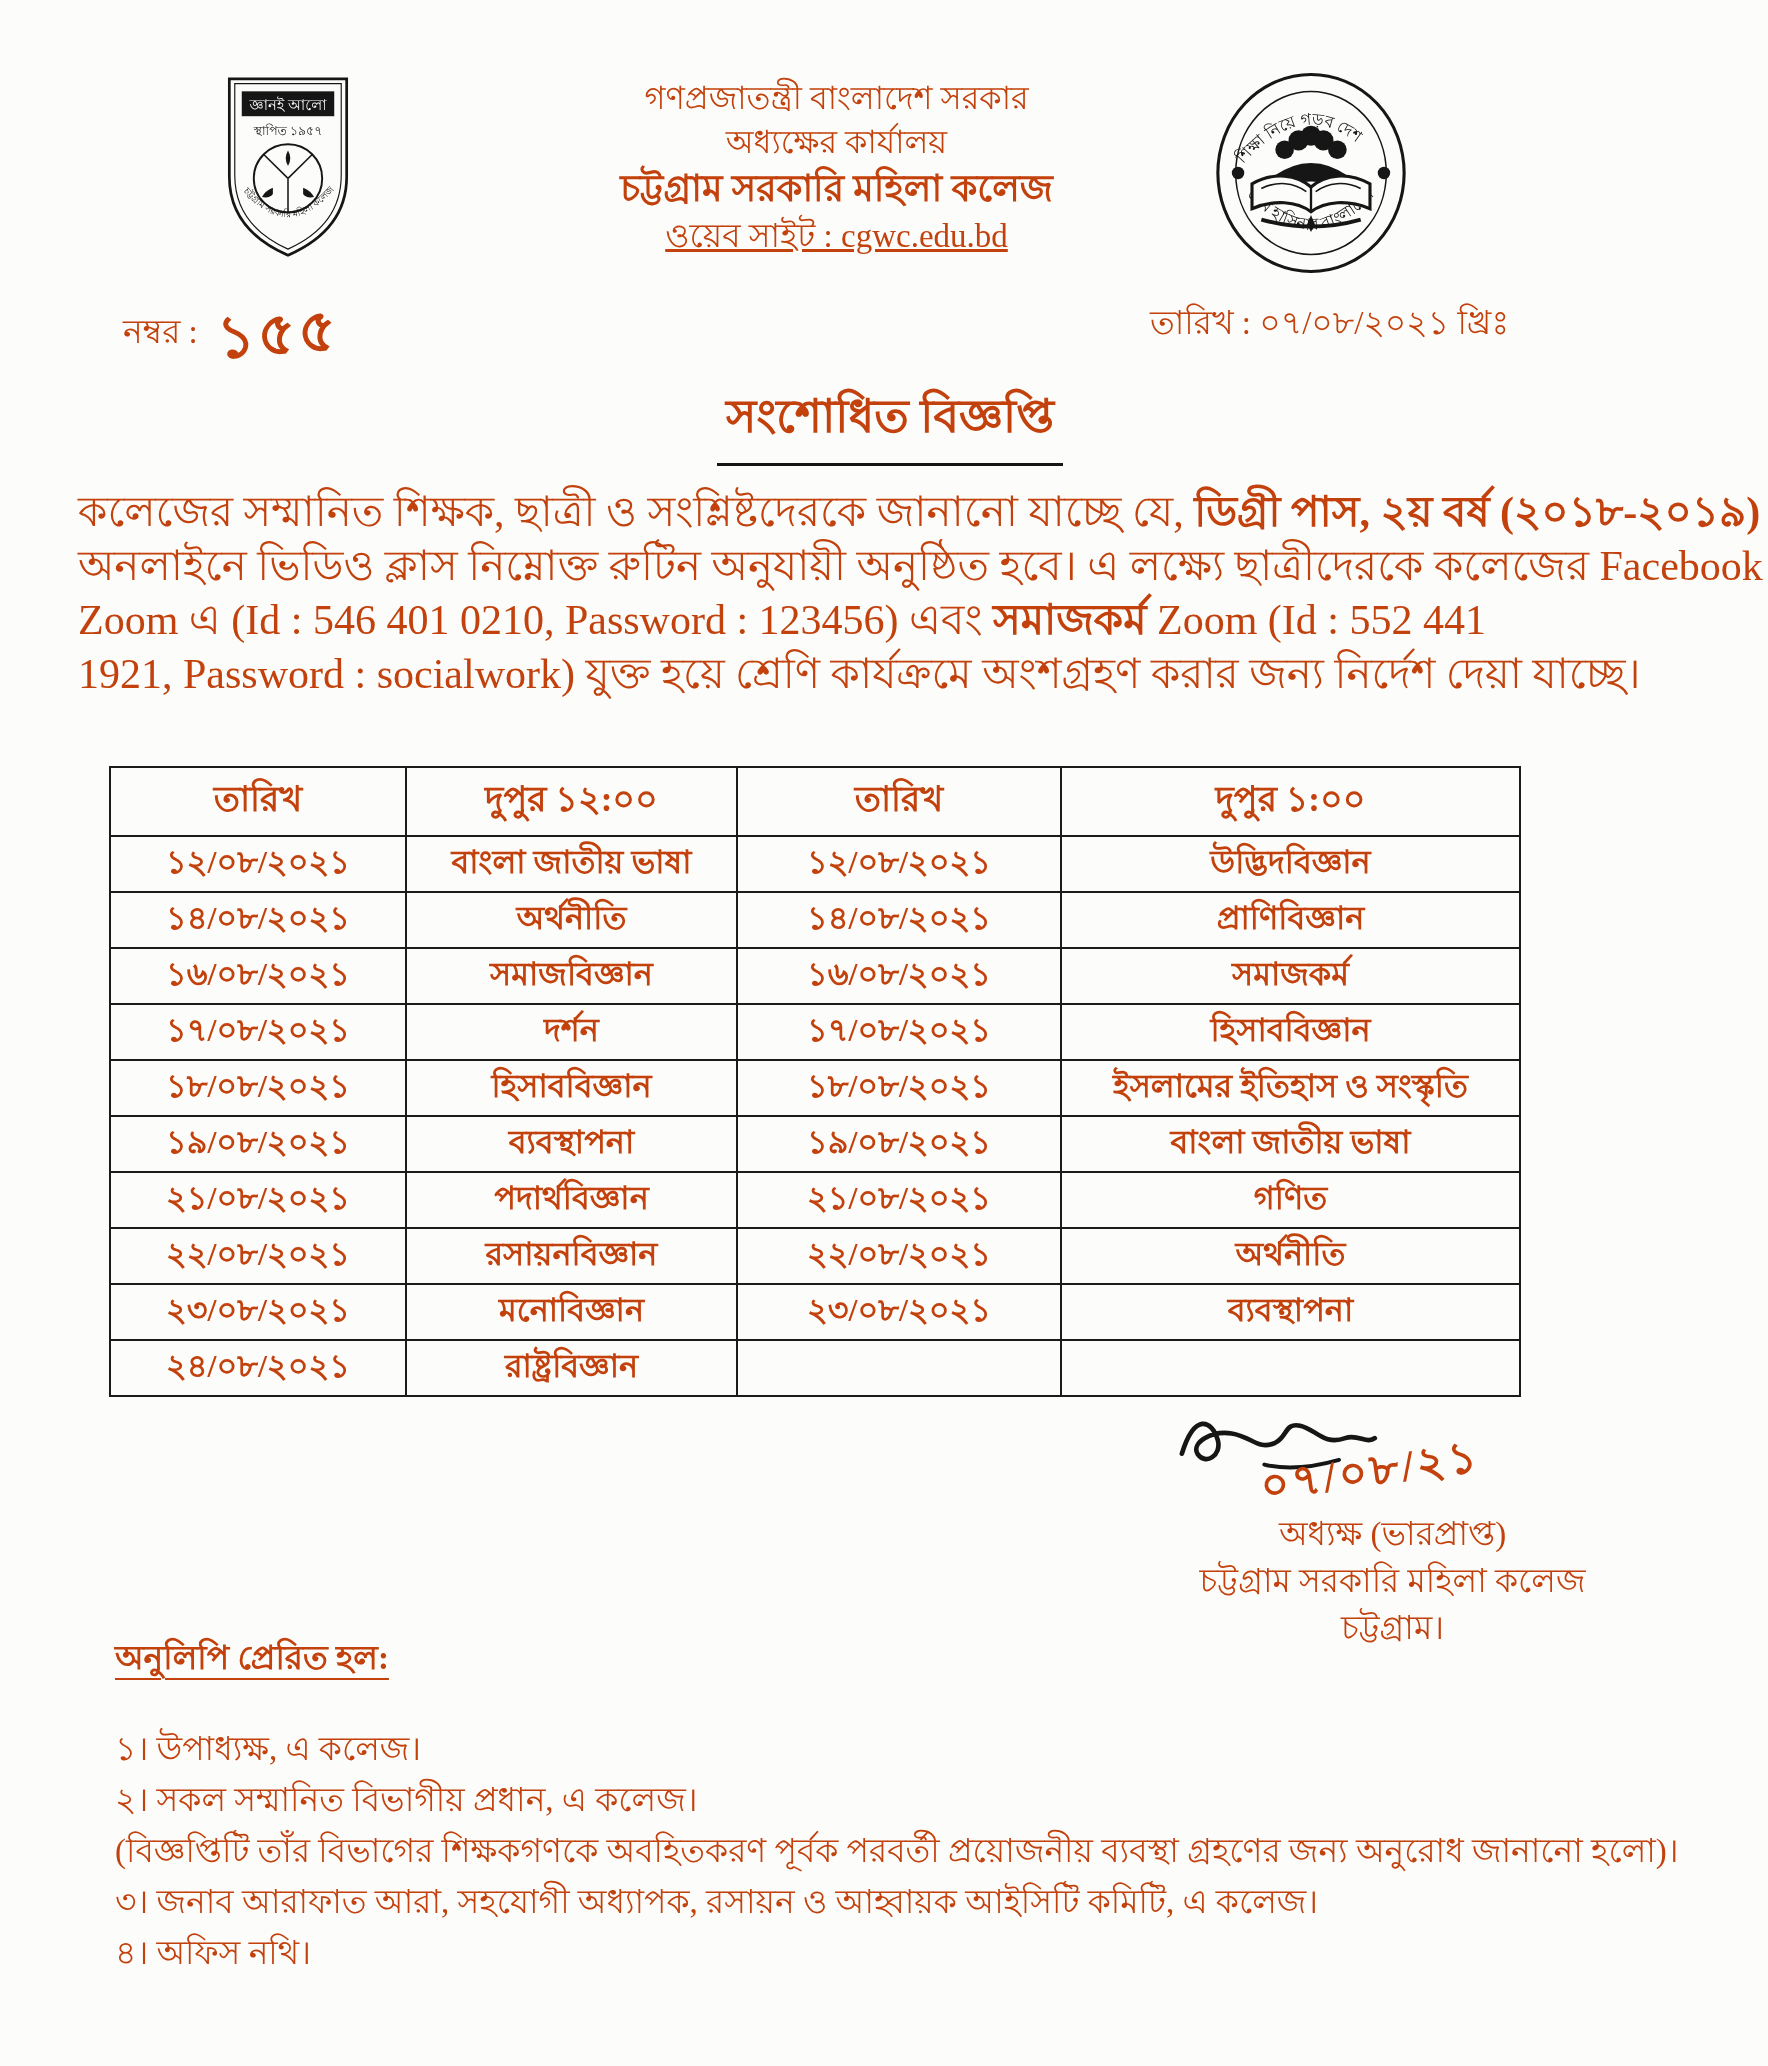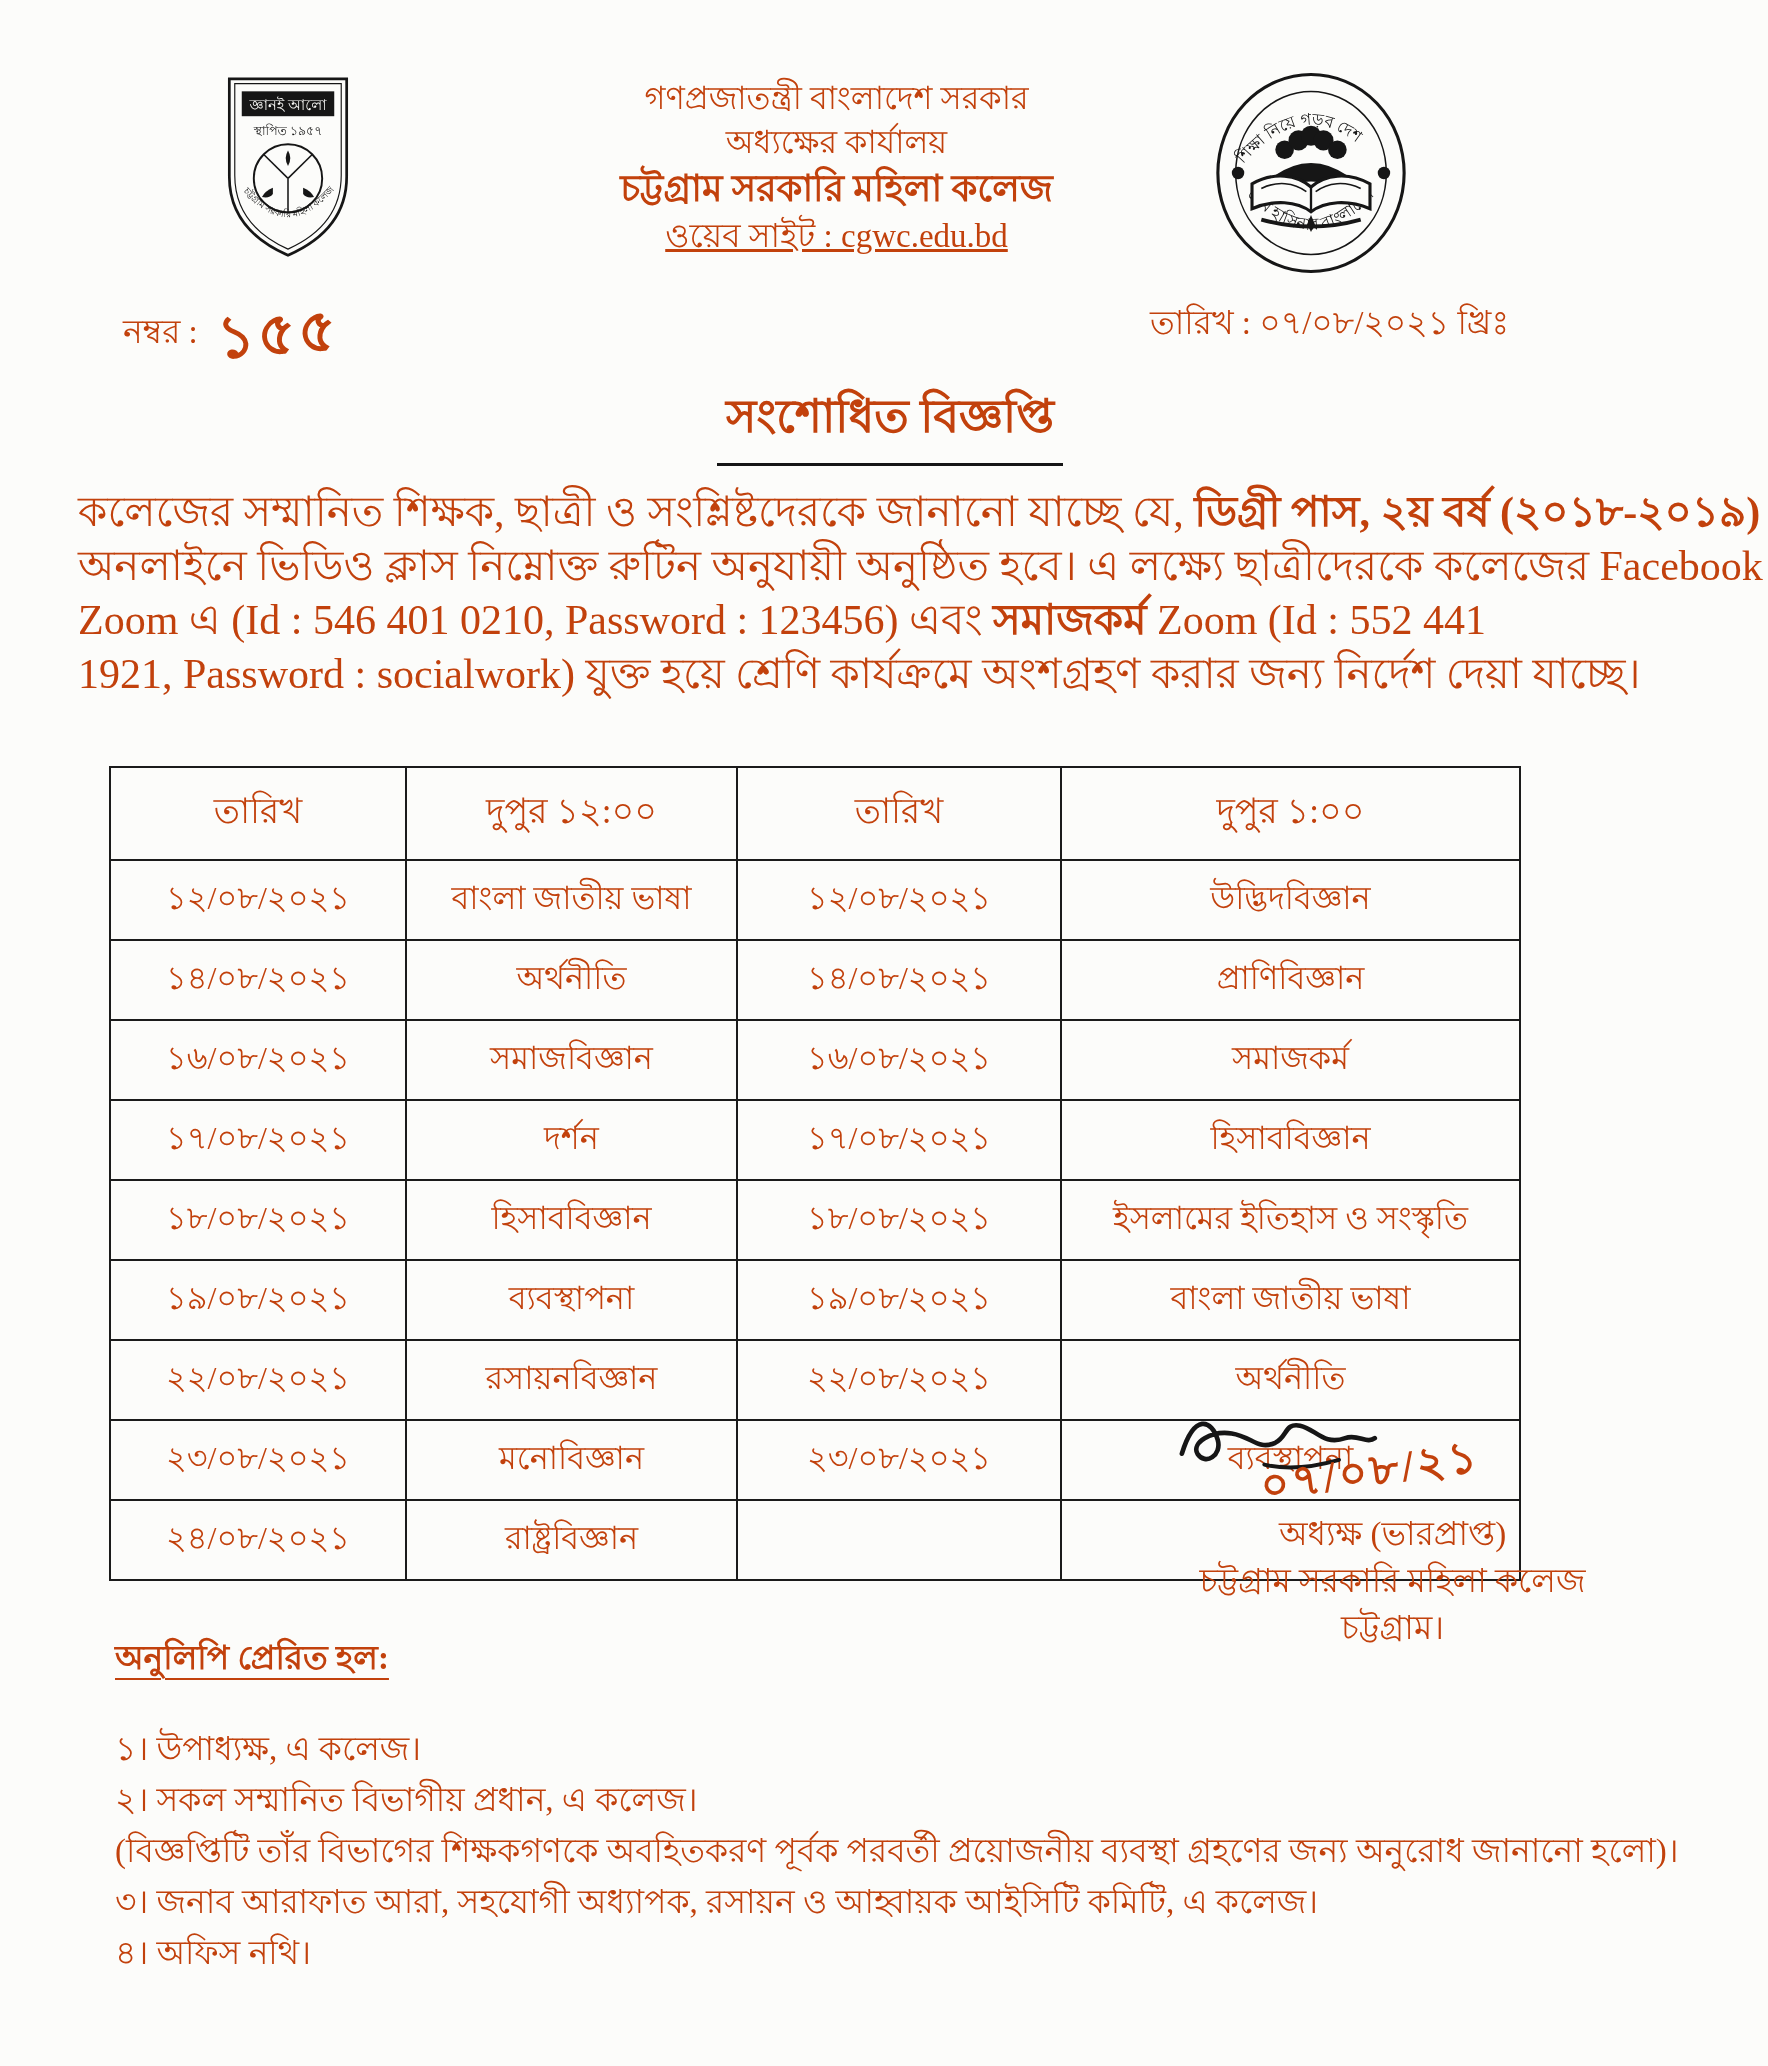--- a/index.html
+++ b/index.html
@@ -36,21 +36,21 @@
   .para{position:absolute;left:78px;top:485px;width:1622px;font-size:42px;}
   .para-line{height:54px;line-height:54px;white-space:nowrap;}
   .para-line .b{font-weight:bold;}
   
   .routine-table{
     position:absolute;left:109px;top:766px;width:1410px;
     border-collapse:collapse;table-layout:fixed;
   }
   .routine-table th,.routine-table td{
     border:2.3px solid #1b1b1b;text-align:center;vertical-align:middle;
-    padding:12px;font-weight:normal;
+    padding:0;font-weight:bold;
   }
   .routine-table th{height:67px;font-size:35px;}
   .routine-table td{height:54px;font-size:32px;}
   .routine-table tr:last-child td:nth-child(4){border-left:none;}
   
   .sig-scribble{position:absolute;left:1171px;top:1399px;width:210px;height:86px;}
   .sig-date{
     position:absolute;left:1260px;top:1438px;font-size:44px;font-weight:600;
     transform:rotate(-8deg);letter-spacing:3.1px;white-space:nowrap;
   }
@@ -189,20 +189,26 @@
           <td>১৮/০৮/২০২১</td>
           <td>ইসলামের ইতিহাস ও সংস্কৃতি</td>
         </tr>
         <tr>
           <td>১৯/০৮/২০২১</td>
           <td>ব্যবস্থাপনা</td>
           <td>১৯/০৮/২০২১</td>
           <td>বাংলা জাতীয় ভাষা</td>
         </tr>
         <tr>
+          <td>২১/০৮/২০২১</td>
+          <td>পদার্থবিজ্ঞান</td>
+          <td>২১/০৮/২০২১</td>
+          <td>গণিত</td>
+        </tr>
+        <tr>
           <td>২২/০৮/২০২১</td>
           <td>রসায়নবিজ্ঞান</td>
           <td>২২/০৮/২০২১</td>
           <td>অর্থনীতি</td>
         </tr>
         <tr>
           <td>২৩/০৮/২০২১</td>
           <td>মনোবিজ্ঞান</td>
           <td>২৩/০৮/২০২১</td>
           <td>ব্যবস্থাপনা</td>

